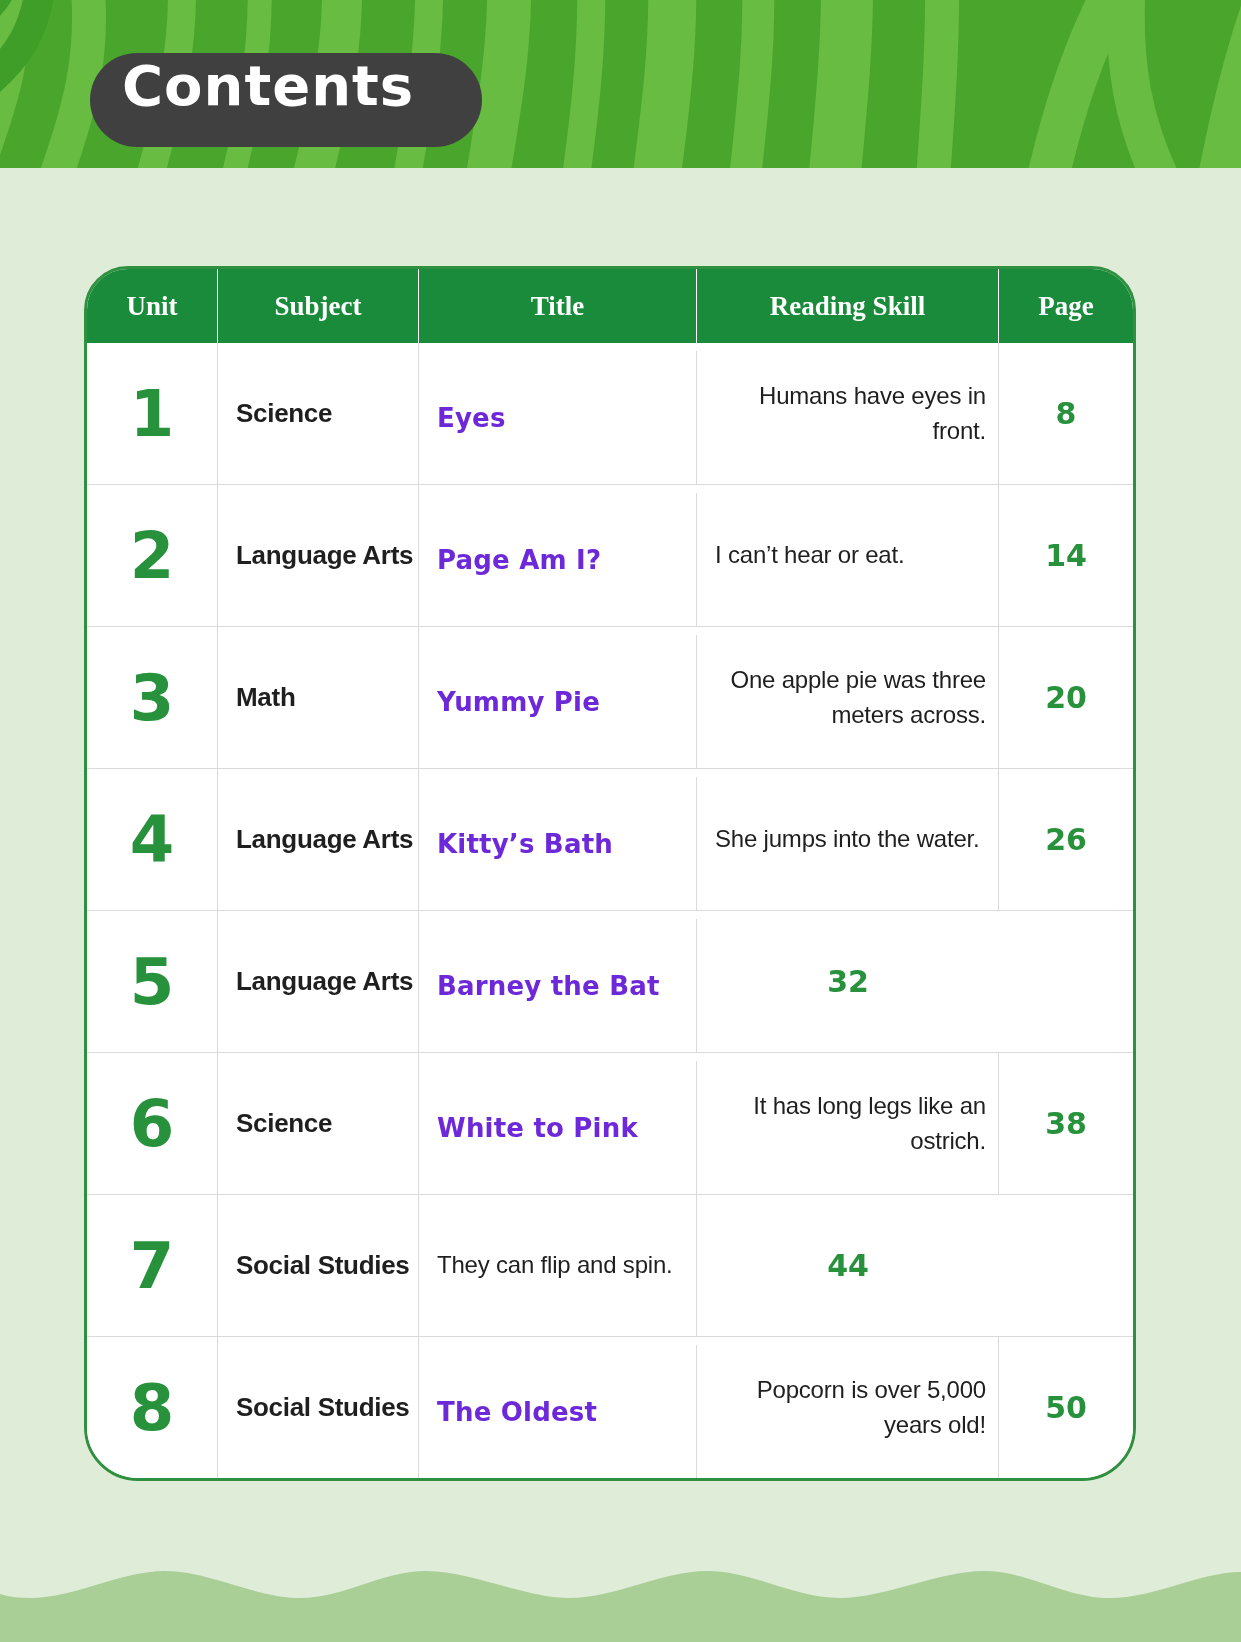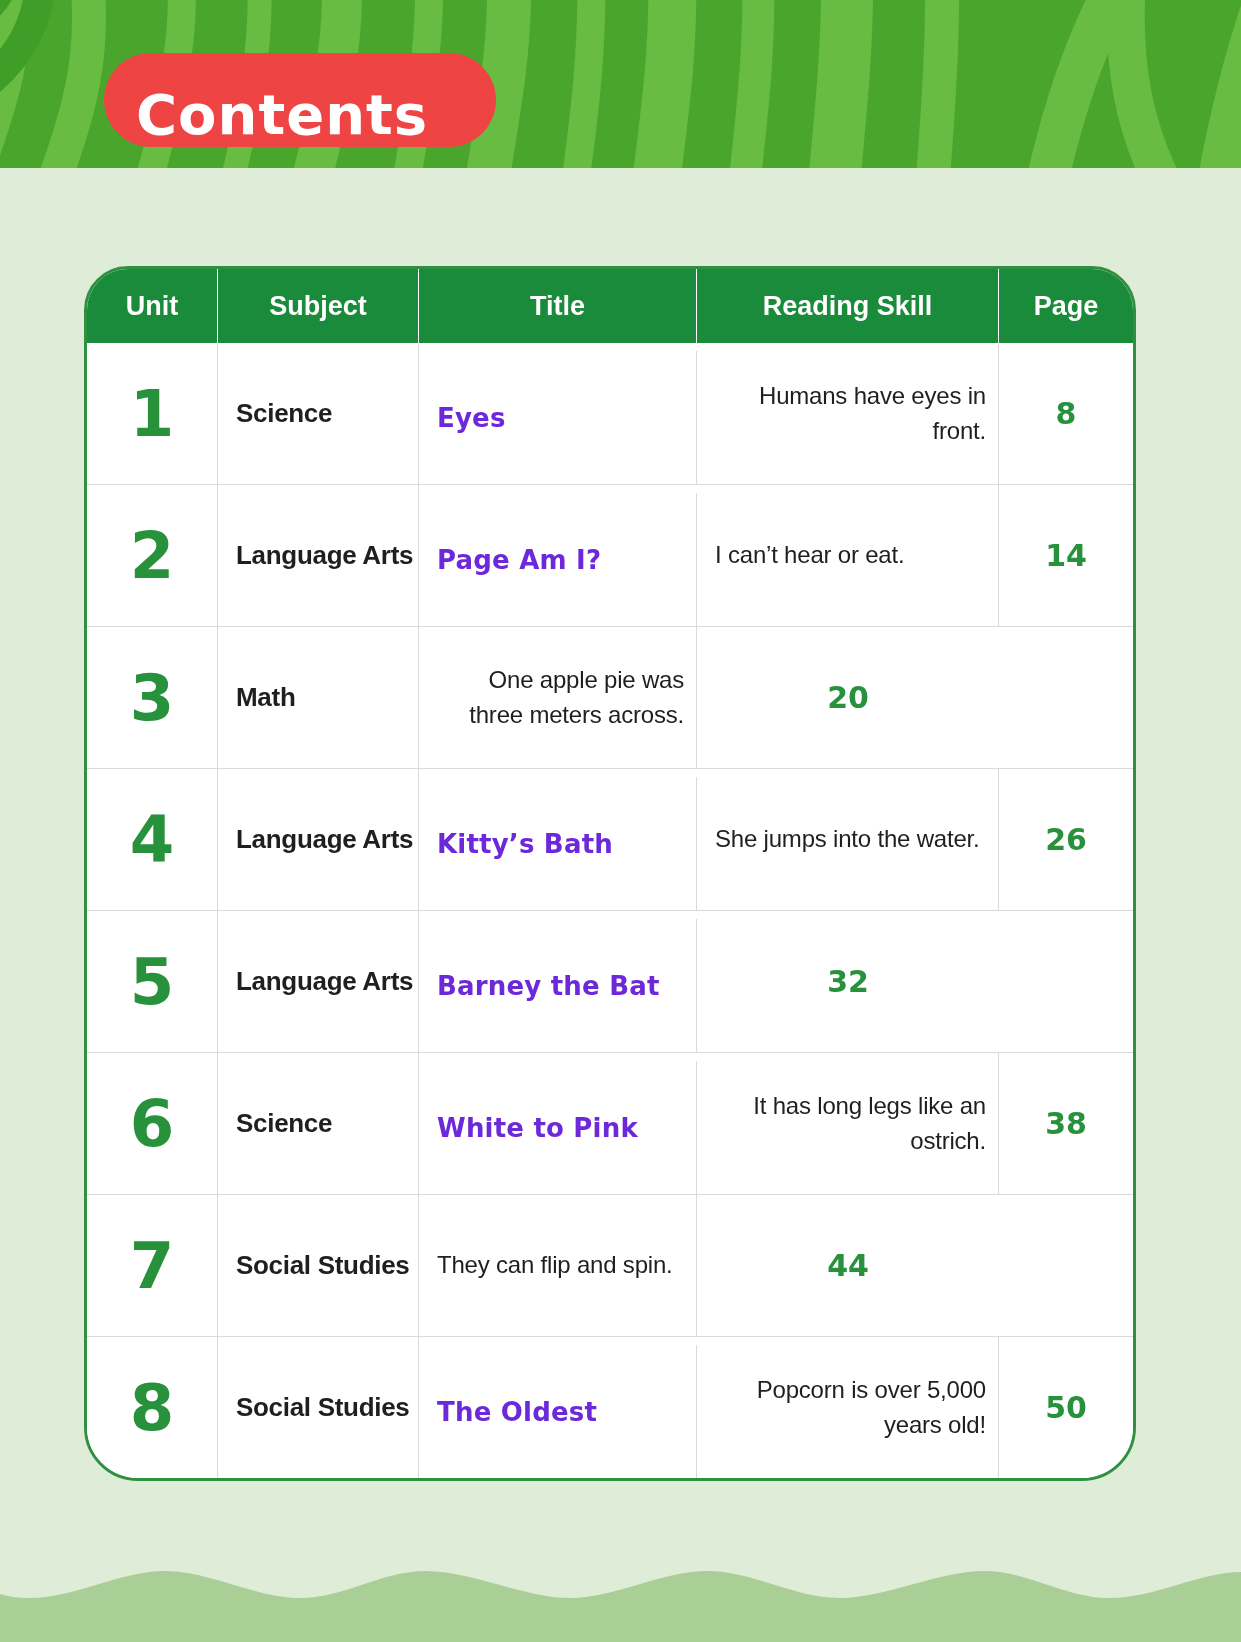--- a/index.html
+++ b/index.html
@@ -8,44 +8,44 @@
     background:#dfecd8;
     font-family:"Liberation Sans", sans-serif;
   }
   
   .band{
     position:absolute;top:0;left:0;width:1241px;height:168px;
     background:#4aa52d;overflow:hidden;
   }
   .band svg{position:absolute;top:0;left:0;}
   .title-pill{
-    position:absolute;top:53px;left:104px;width:392px;height:94px;
-    background:#ef4444;border-radius:50px;
-    display:flex;align-items:flex-end;
+    position:absolute;top:53px;left:90px;width:392px;height:94px;
+    background:#404040;border-radius:50px;
+    display:flex;align-items:flex-start;
   }
   .title-pill .title-text{
     padding-left:32px;color:#ffffff;
     font-family:"DejaVu Sans", sans-serif;
     font-weight:bold;font-size:56px;letter-spacing:1px;
   }
   
   .toc{
     position:absolute;left:84px;top:266px;width:1046px;
     background:#ffffff;border:3px solid #2f9140;
     border-radius:44px 44px 54px 54px;overflow:hidden;
   }
   .thead{
     display:grid;grid-template-columns:131px 201px 278px 302px 134px;
     height:74px;background:#1a8a3b;
   }
   .hcell{
     display:flex;align-items:center;justify-content:center;
     color:#ffffff;font-weight:bold;font-size:27px;
     border-right:1.5px solid #ffffff;
-    font-family:Liberation Sans, sans-serif;
+    font-family:Liberation Serif, serif;
   }
   .hcell:last-child{border-right:none;}
   .trow{
     display:grid;grid-template-columns:131px 201px 278px 302px 134px;
     height:141px;background:#ffffff;
   }
   .trow + .trow{border-top:1px solid #dadada;}
   .cell{
     display:flex;align-items:center;
     border-right:1px solid #dadada;
@@ -123,20 +123,21 @@
   <div class="trow">
     <div class="cell unit">2</div>
     <div class="cell subject">Language Arts</div>
     <div class="cell title">Page Am I?</div>
     <div class="cell skill">I can’t hear or eat.</div>
     <div class="cell page">14</div>
   </div>
   <div class="trow">
     <div class="cell unit">3</div>
     <div class="cell subject">Math</div>
+    <div class="cell title">Yummy Pie</div>
     <div class="cell skill">One apple pie was three meters across.</div>
     <div class="cell page">20</div>
   </div>
   <div class="trow">
     <div class="cell unit">4</div>
     <div class="cell subject">Language Arts</div>
     <div class="cell title">Kitty’s Bath</div>
     <div class="cell skill">She jumps into the water.</div>
     <div class="cell page">26</div>
   </div>

